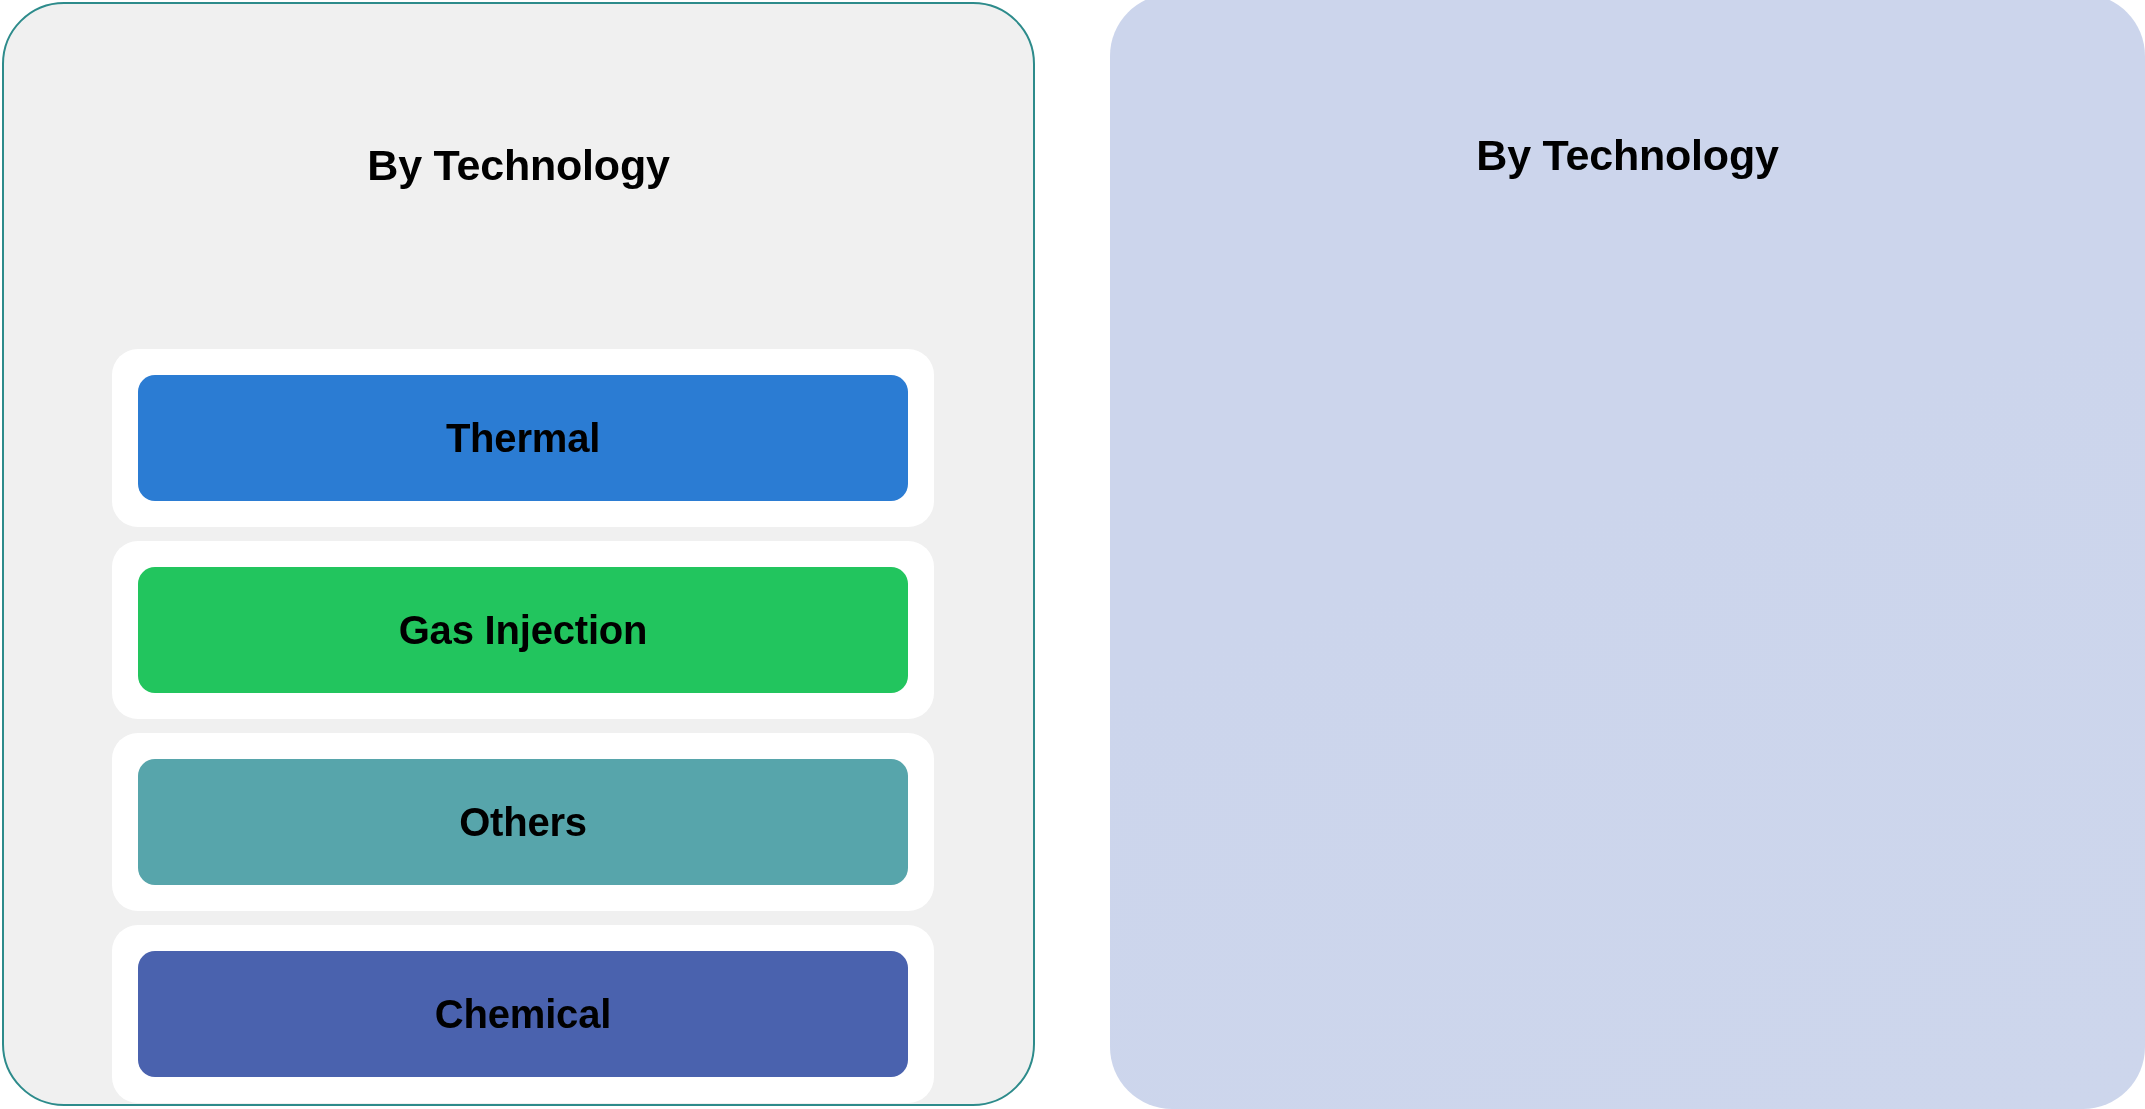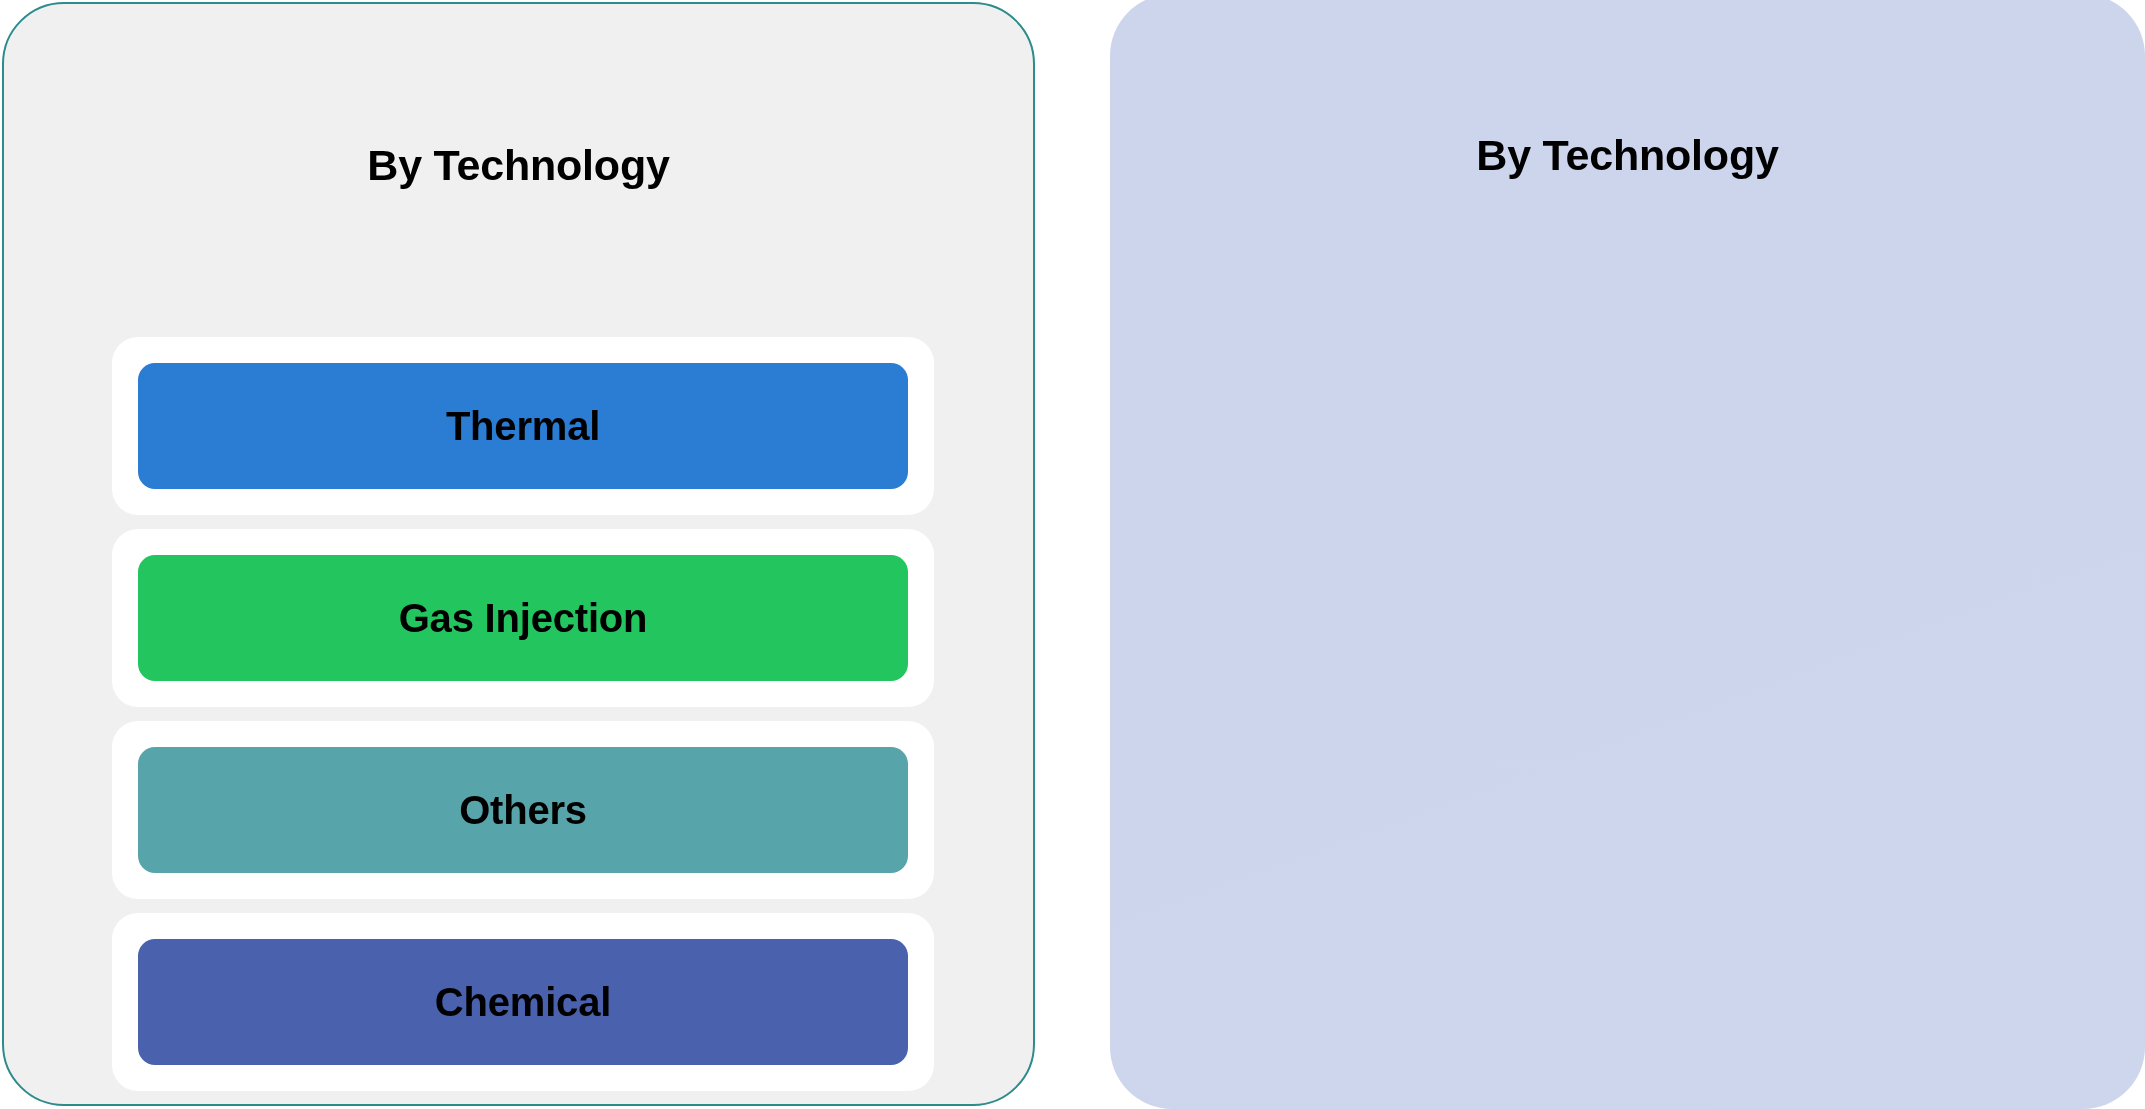--- a/index.html
+++ b/index.html
@@ -74,20 +74,21 @@
     top: 333px;
     width: 822px;
   }
 
   .seg-box {
     box-sizing: border-box;
     background: #ffffff;
     border-radius: 26px;
     padding: 26px;
     display: block;
+    margin-top: 12px;
   }
 
   .seg-inner {
     box-sizing: border-box;
     width: 100%;
     height: 100%;
     border-radius: 17px;
     display: flex;
     align-items: center;
     justify-content: center;

